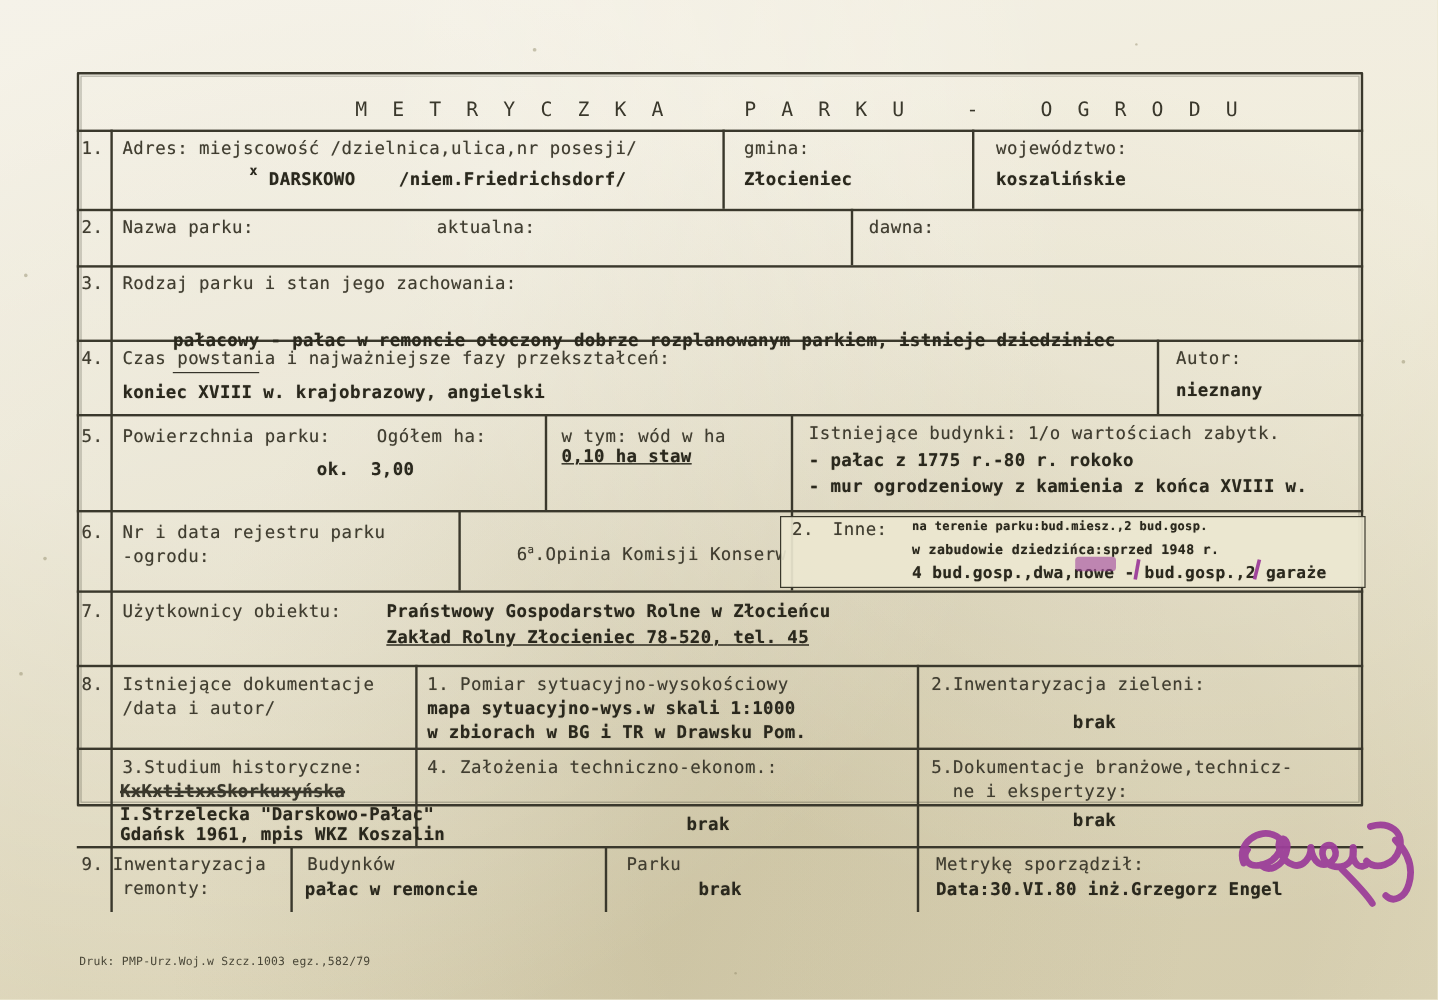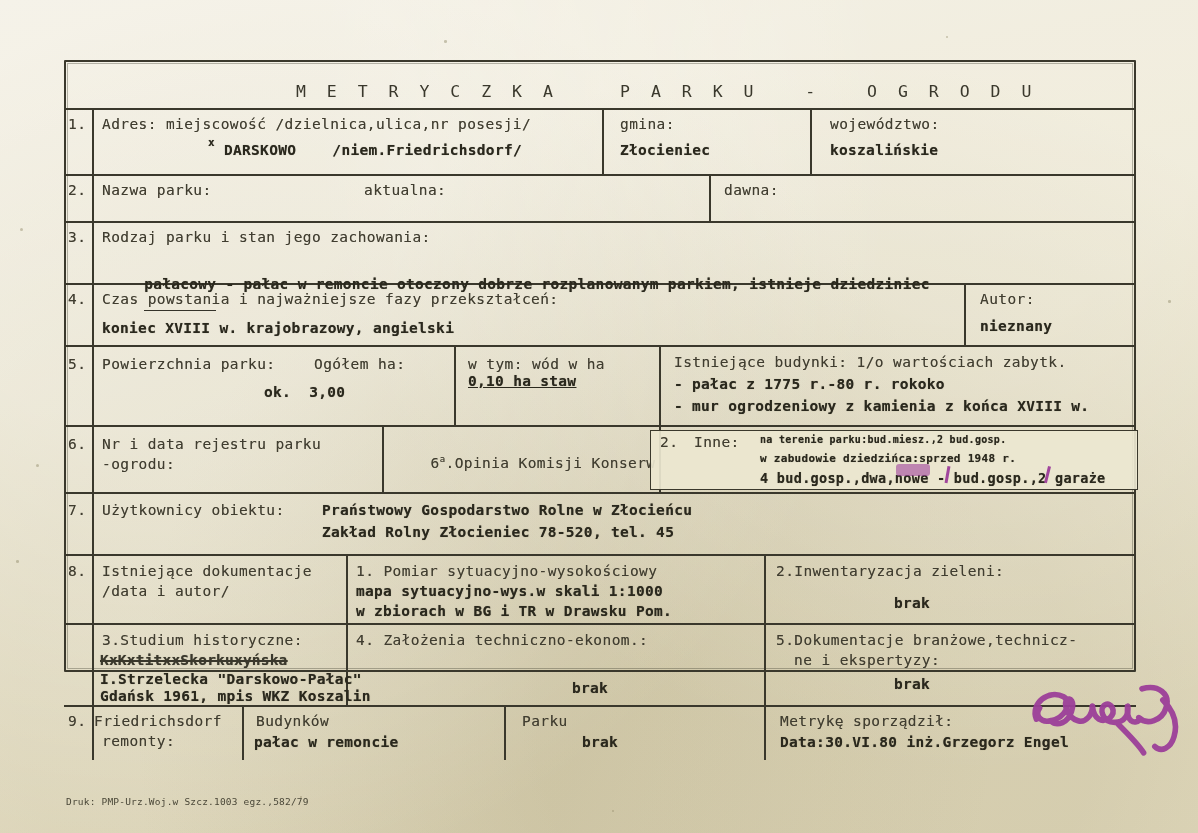--- a/index.html
+++ b/index.html
@@ -194,21 +194,21 @@
   <div class="overlay-box" style="left:586px;top:370px;width:486px;height:58px;"></div>
   <div class="t form-type" style="left:596px;top:374px;">2.</div>
   <div class="t form-type" style="left:630px;top:374px;">Inne:</div>
   <div class="t typed" style="left:696px;top:374px;font-size:10px;">na terenie parku:bud.miesz.,2 bud.gosp.</div>
   <div class="t typed" style="left:696px;top:392px;font-size:11px;">w zabudowie dziedzińca:sprzed 1948 r.</div>
   <div class="t typed" style="left:696px;top:410px;font-size:13.5px;">4 bud.gosp.,dwa,nowe - bud.gosp.,2 garaże</div>
 
   <div class="t form-type" style="left:4px;top:442px;">7.</div>
   <div class="t form-type" style="left:38px;top:442px;">Użytkownicy obiektu:</div>
   <div class="t typed" style="left:258px;top:442px;">Praństwowy Gospodarstwo Rolne w Złocieńcu</div>
-  <div class="t typed" style="left:258px;top:464px;">Zakład Rolny Złocieniec 78-520, tel. 45</div>
+  <div class="t typed" style="left:258px;top:464px;text-decoration:underline;">Zakład Rolny Złocieniec 78-520, tel. 45</div>
 
   <div class="t form-type" style="left:4px;top:503px;">8.</div>
   <div class="t form-type" style="left:38px;top:503px;">Istniejące dokumentacje</div>
   <div class="t form-type" style="left:38px;top:523px;">/data i autor/</div>
 
   <div class="t form-type" style="left:292px;top:503px;">1. Pomiar sytuacyjno-wysokościowy</div>
   <div class="t typed" style="left:292px;top:523px;">mapa sytuacyjno-wys.w skali 1:1000</div>
   <div class="t typed" style="left:292px;top:543px;">w zbiorach w BG i TR w Drawsku Pom.</div>
 
   <div class="t form-type" style="left:712px;top:503px;">2.Inwentaryzacja zieleni:</div>
@@ -220,21 +220,21 @@
   <div class="t typed" style="left:36px;top:628px;">Gdańsk 1961, mpis WKZ Koszalin</div>
 
   <div class="t form-type" style="left:292px;top:572px;">4. Założenia techniczno-ekonom.:</div>
   <div class="t typed" style="left:508px;top:620px;">brak</div>
 
   <div class="t form-type" style="left:712px;top:572px;">5.Dokumentacje branżowe,technicz-</div>
   <div class="t form-type" style="left:730px;top:592px;">ne i ekspertyzy:</div>
   <div class="t typed" style="left:830px;top:616px;">brak</div>
 
   <div class="t form-type" style="left:4px;top:653px;">9.</div>
-  <div class="t form-type" style="left:30px;top:653px;">Friedrichsdorf</div>
+  <div class="t form-type" style="left:30px;top:653px;">Inwentaryzacja</div>
   <div class="t form-type" style="left:38px;top:673px;">remonty:</div>
 
   <div class="t form-type" style="left:192px;top:653px;">Budynków</div>
   <div class="t typed" style="left:190px;top:674px;">pałac w remoncie</div>
 
   <div class="t form-type" style="left:458px;top:653px;">Parku</div>
   <div class="t typed" style="left:518px;top:674px;">brak</div>
 
   <div class="t form-type" style="left:716px;top:653px;">Metrykę sporządził:</div>
   <div class="t typed" style="left:716px;top:674px;">Data:30.VI.80 inż.Grzegorz Engel</div>

